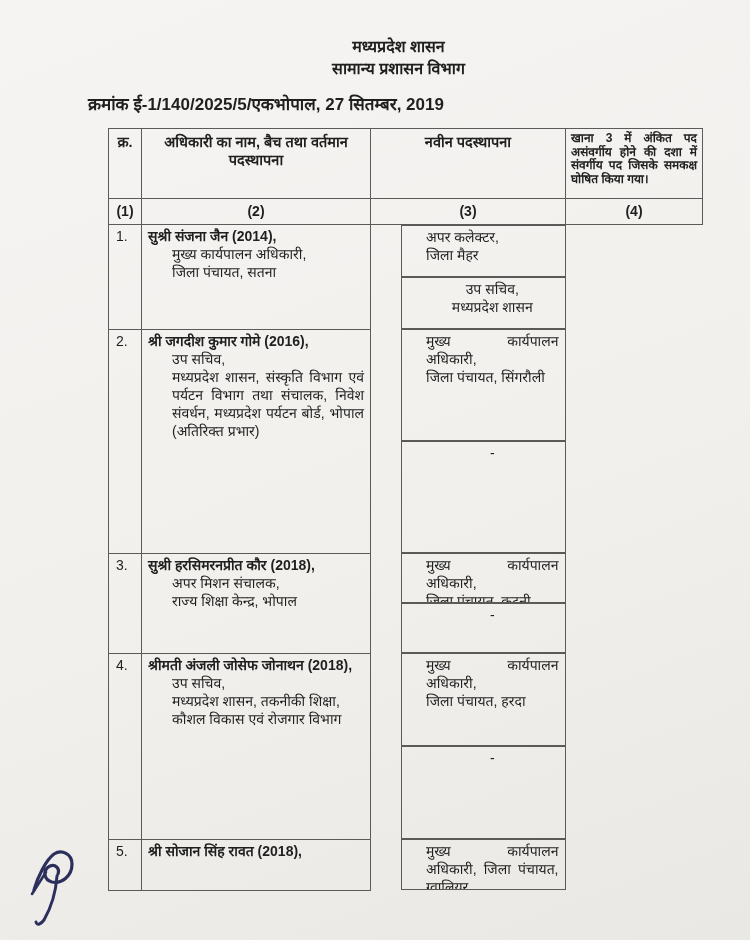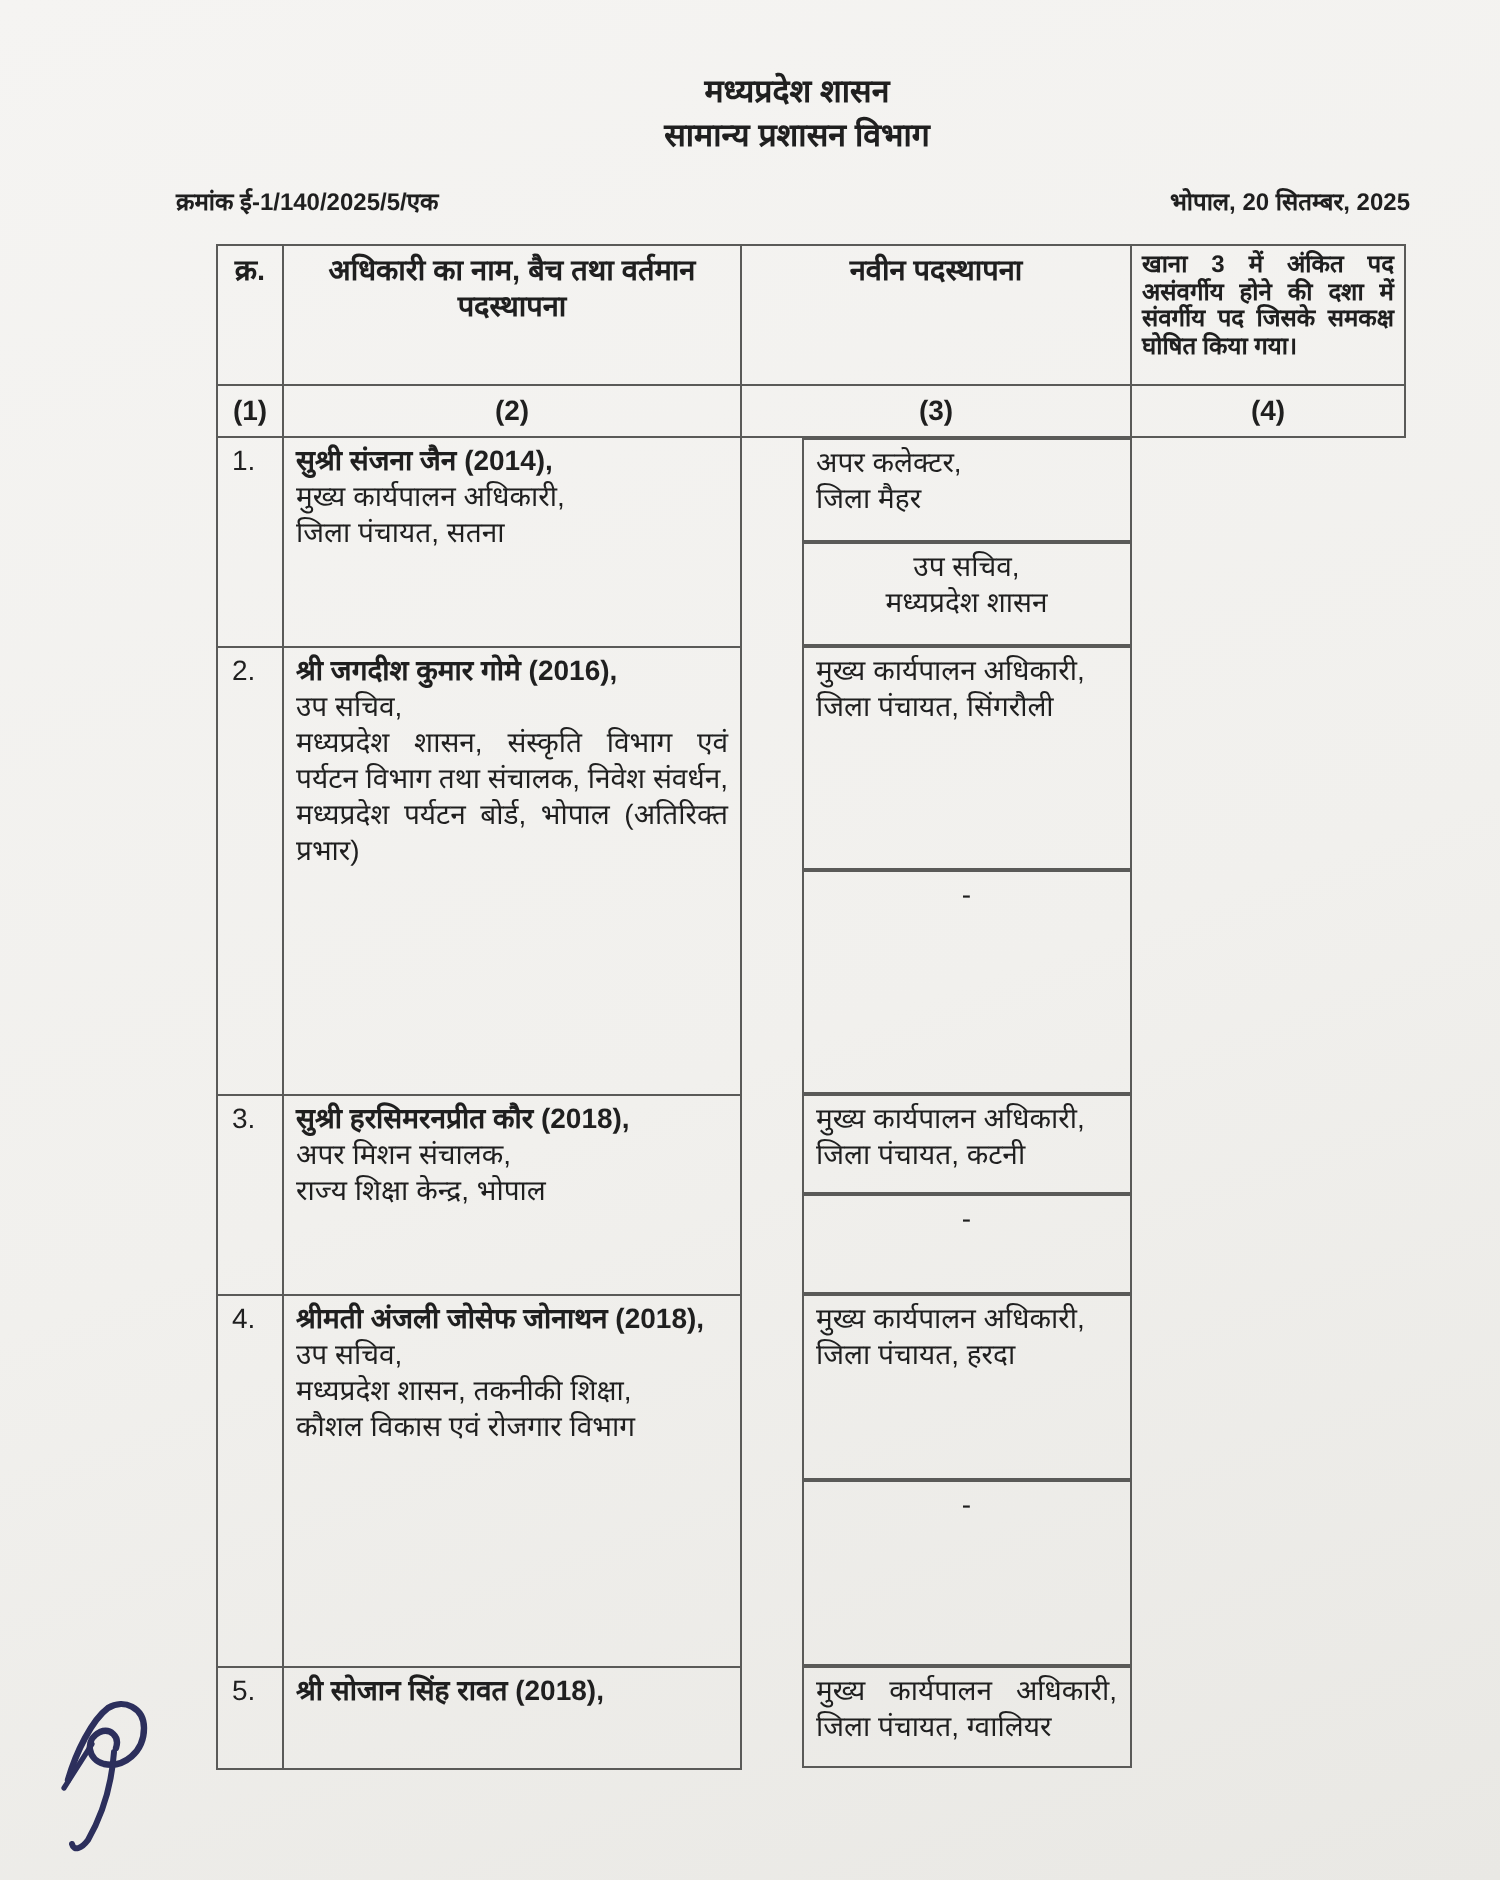--- a/index.html
+++ b/index.html
@@ -12,22 +12,22 @@
   .page{
     position:relative;width:750px;height:940px;
     background:linear-gradient(160deg,#f5f4f2 0%,#f1f0ed 55%,#e9e8e4 100%);
     box-sizing:border-box;
     padding:36px 45px 0 82px;
   }
   .center-head{text-align:center;line-height:22px;margin-left:10px;}
   .h1{font-weight:bold;font-size:16px;}
   .underline{text-decoration:underline;}
   .refrow{
-    display:flex;justify-content:space-between;align-items:baseline;
-    margin-top:12px;font-weight:bold;font-size:12px;
+    display:flex;justify-content:flex-start;align-items:baseline;
+    margin-top:12px;font-weight:bold;font-size:17px;
     padding-left:6px;
   }
   .intro{
     margin:12px 0 0 0;font-size:14.5px;line-height:19px;
     text-indent:42px;text-align:justify;
     padding-right:12px;
   }
   table{
     border-collapse:collapse;table-layout:fixed;
     margin:13px 0 0 26px;width:594px;
@@ -46,38 +46,38 @@
     font-size:12px;line-height:13.5px;font-weight:bold;
     text-align:justify;padding:3px 5px;
   }
   tr.thead th{height:70px;}
   tr.tnum td{font-weight:bold;text-align:center;height:26px;padding:3px 2px;}
   td.sno{text-align:left;padding-left:7px;}
   td.c2{text-align:justify;}
   td.c3{text-align:justify;}
   td.c4{text-align:center;}
   .b{font-weight:bold;}
-  .pre{white-space:pre-line;display:block;}
+  .pre{white-space:pre-line;display:block;padding-left:24px;}
   tr.r1 td{height:52px;} tr.r2 td{height:112px;} tr.r3 td{height:50px;}
   tr.r4 td{height:93px;} tr.r5 td{height:51px;}
   .sig{position:absolute;left:24px;top:846px;width:58px;height:84px;}
 </style>
 </head>
 <body>
 
 <div class="page">
 
   <div class="center-head">
     <div class="h1">मध्यप्रदेश शासन</div>
     <div class="h1">सामान्य प्रशासन विभाग</div>
   </div>
 
   <div class="refrow">
     <span>क्रमांक ई-1/140/2025/5/एक</span>
-    <span>भोपाल, 20 सितम्बर, 2025</span>
+    <span>भोपाल, 27 सितम्बर, 2019</span>
   </div>
 
 
   <table>
     <colgroup>
       <col style="width:33px">
         <col style="width:229px">
         <col style="width:195px">
         <col style="width:137px">
     </colgroup>

